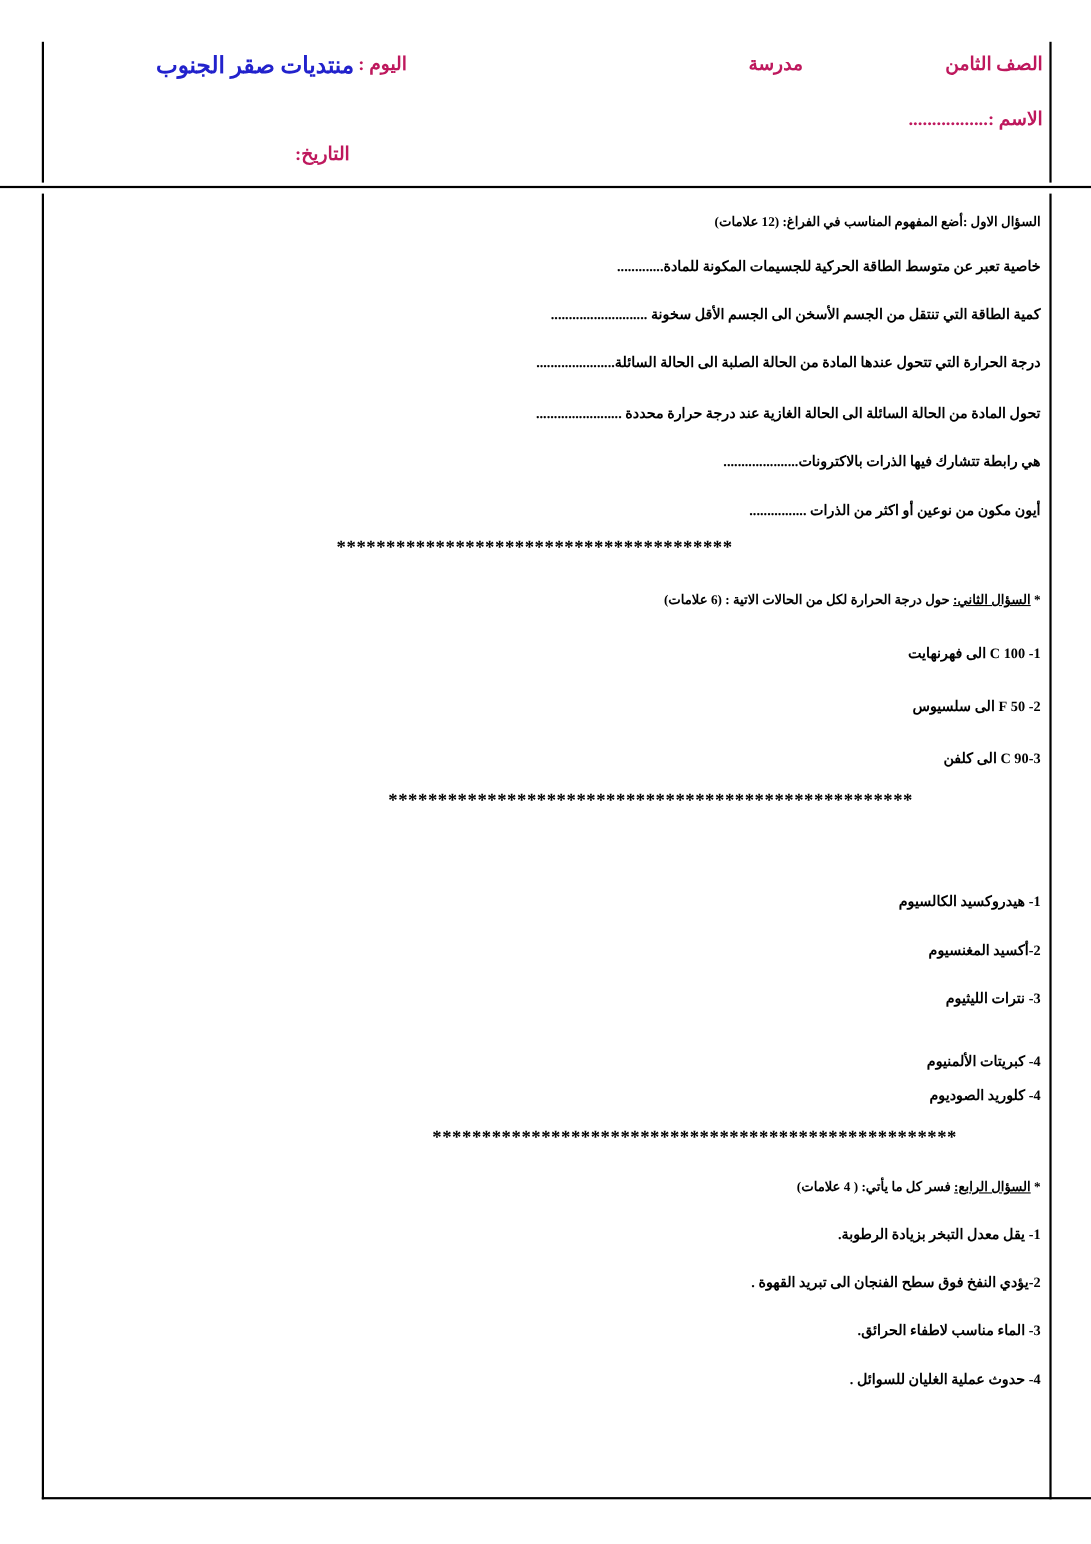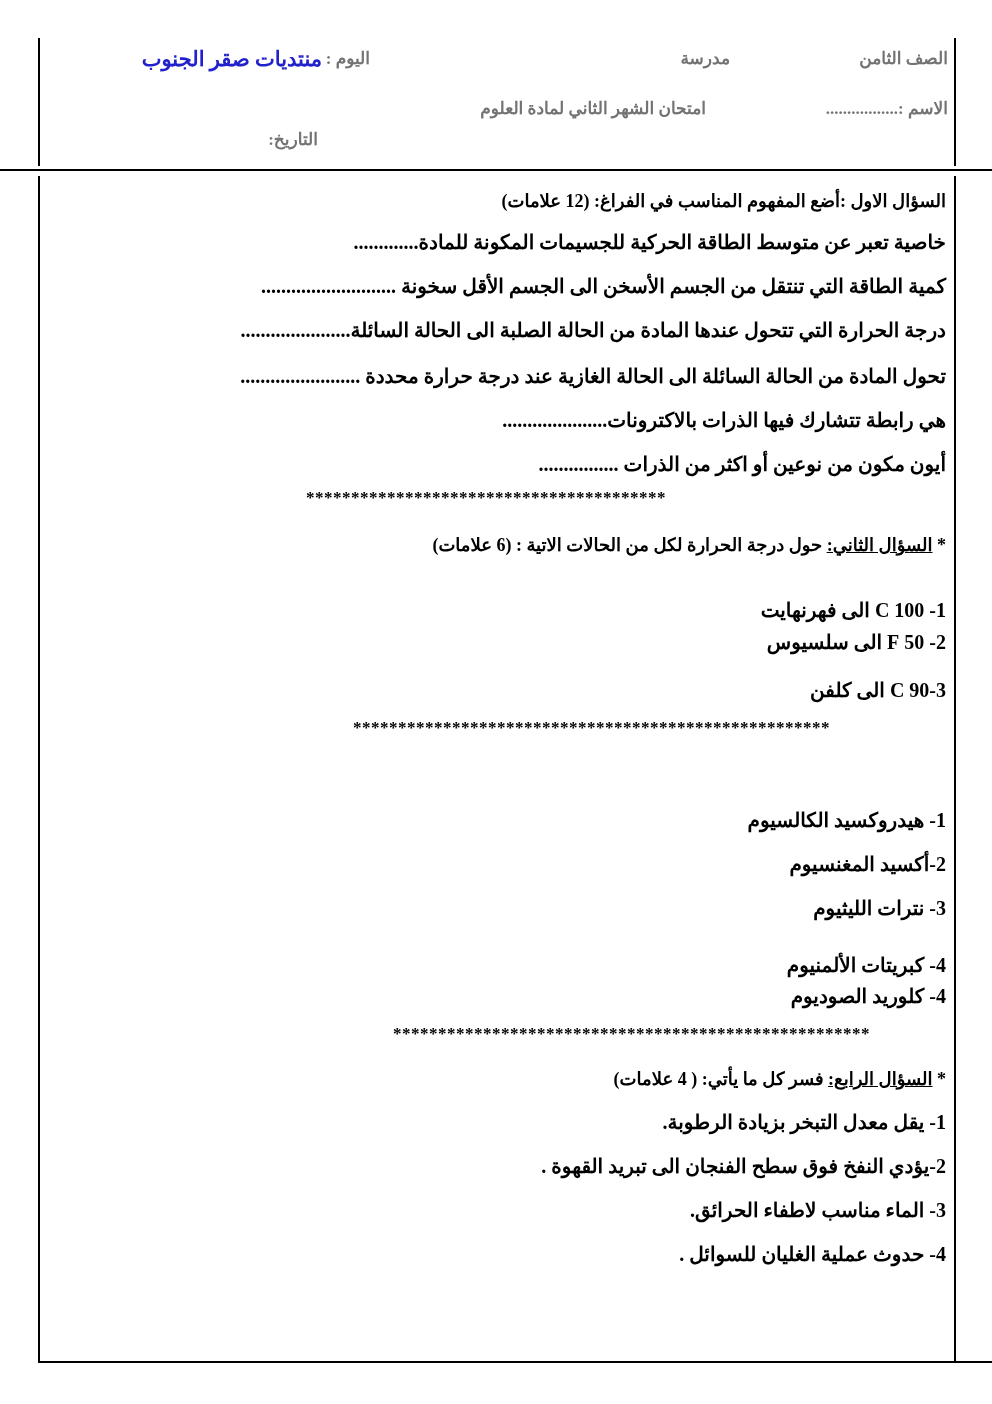--- a/index.html
+++ b/index.html
@@ -90,21 +90,21 @@
   .header-row-1 { top: 6px; }
   .header-row-2 { top: 56px; }
 
   .hdr-cell {
     position: absolute;
     font-family: "Liberation Serif", "DejaVu Serif", serif;
     font-weight: bold;
     font-size: 17px;
     line-height: 26px;
     white-space: nowrap;
-    color: #737373;
+    color: #be185d;
   }
 
   .hdr-class   { right: 2px;   top: 0; }
   .hdr-school  { right: 220px; top: 0; }
   .hdr-day     { right: 580px; top: 0; }
   .hdr-name    { right: 2px;   top: 0; }
   .hdr-exam    { right: 244px; top: 0; }
   .hdr-date    { right: 632px; top: 0; margin-top: 31px; }
 
   .watermark {
@@ -135,26 +135,26 @@
     white-space: nowrap;
     font-family: "Liberation Serif", "DejaVu Serif", serif;
     font-weight: bold;
     color: #000000;
   }
 
   
   .line.r { right: 4px; }
 
   .q-heading {
-    font-size: 18px;
+    font-size: 12px;
     line-height: 26px;
   }
 
   .q-item {
-    font-size: 20px;
+    font-size: 13px;
     line-height: 24px;
   }
 
   .underline-part {
     text-decoration: underline;
   }
 
   .sep {
     font-family: "Liberation Serif", "DejaVu Serif", serif;
     font-weight: bold;
@@ -181,21 +181,20 @@
 
     <div class="header-row header-row-1">
       <span class="hdr-cell hdr-class">الصف الثامن</span>
       <span class="hdr-cell hdr-school">مدرسة</span>
       <span class="hdr-cell hdr-day">اليوم :</span>
       <span class="watermark">منتديات صقر الجنوب</span>
     </div>
 
     <div class="header-row header-row-2">
       <span class="hdr-cell hdr-name">الاسم :.................</span>
-      <span class="hdr-cell hdr-exam">امتحان الشهر الثاني  لمادة العلوم</span>
       <span class="hdr-cell hdr-date">التاريخ:</span>
     </div>
 
   </div>
 
   <div class="body-area">
 
     <div class="line r q-heading" style="top: 10px;">السؤال الاول :أضع المفهوم المناسب في الفراغ: (12 علامات)</div>
 
     <div class="line r q-item" style="top: 52px;">خاصية تعبر عن متوسط الطاقة الحركية للجسيمات المكونة للمادة.............</div>
@@ -205,21 +204,21 @@
     <div class="line r q-item" style="top: 230px;">هي رابطة تتشارك فيها الذرات بالاكترونات.....................</div>
     <div class="line r q-item" style="top: 274px;">أيون مكون من نوعين أو اكثر من الذرات   ................</div>
 
     <div class="line sep" style="top: 310px; right: 284px;">****************************************</div>
 
     <div class="line r q-heading" style="top: 354px;">
       <span>*</span>
       <span class="underline-part">السؤال الثاني:</span><span> حول درجة الحرارة لكل من الحالات الاتية  : (6 علامات)</span>
     </div>
 
-    <div class="line r q-item" style="top: 404px; margin-top: 16px;">1- 100 C الى فهرنهايت</div>
+    <div class="line r q-item" style="top: 404px;">1- 100 C الى فهرنهايت</div>
     <div class="line r q-item" style="top: 452px;">2-  50 F الى سلسيوس</div>
     <div class="line r q-item" style="top: 500px;">3-C 90 الى كلفن</div>
 
     <div class="line sep" style="top: 540px; right: 120px;">*****************************************************</div>
 
 
     <div class="line r q-item" style="top: 630px;">1- هيدروكسيد الكالسيوم</div>
     <div class="line r q-item" style="top: 674px;">2-أكسيد المغنسيوم</div>
     <div class="line r q-item" style="top: 718px; margin-left: 26px;">3- نترات  الليثيوم</div>
     <div class="line r q-item" style="top: 739px; margin-top: 36px;">4- كبريتات الألمنيوم</div>

